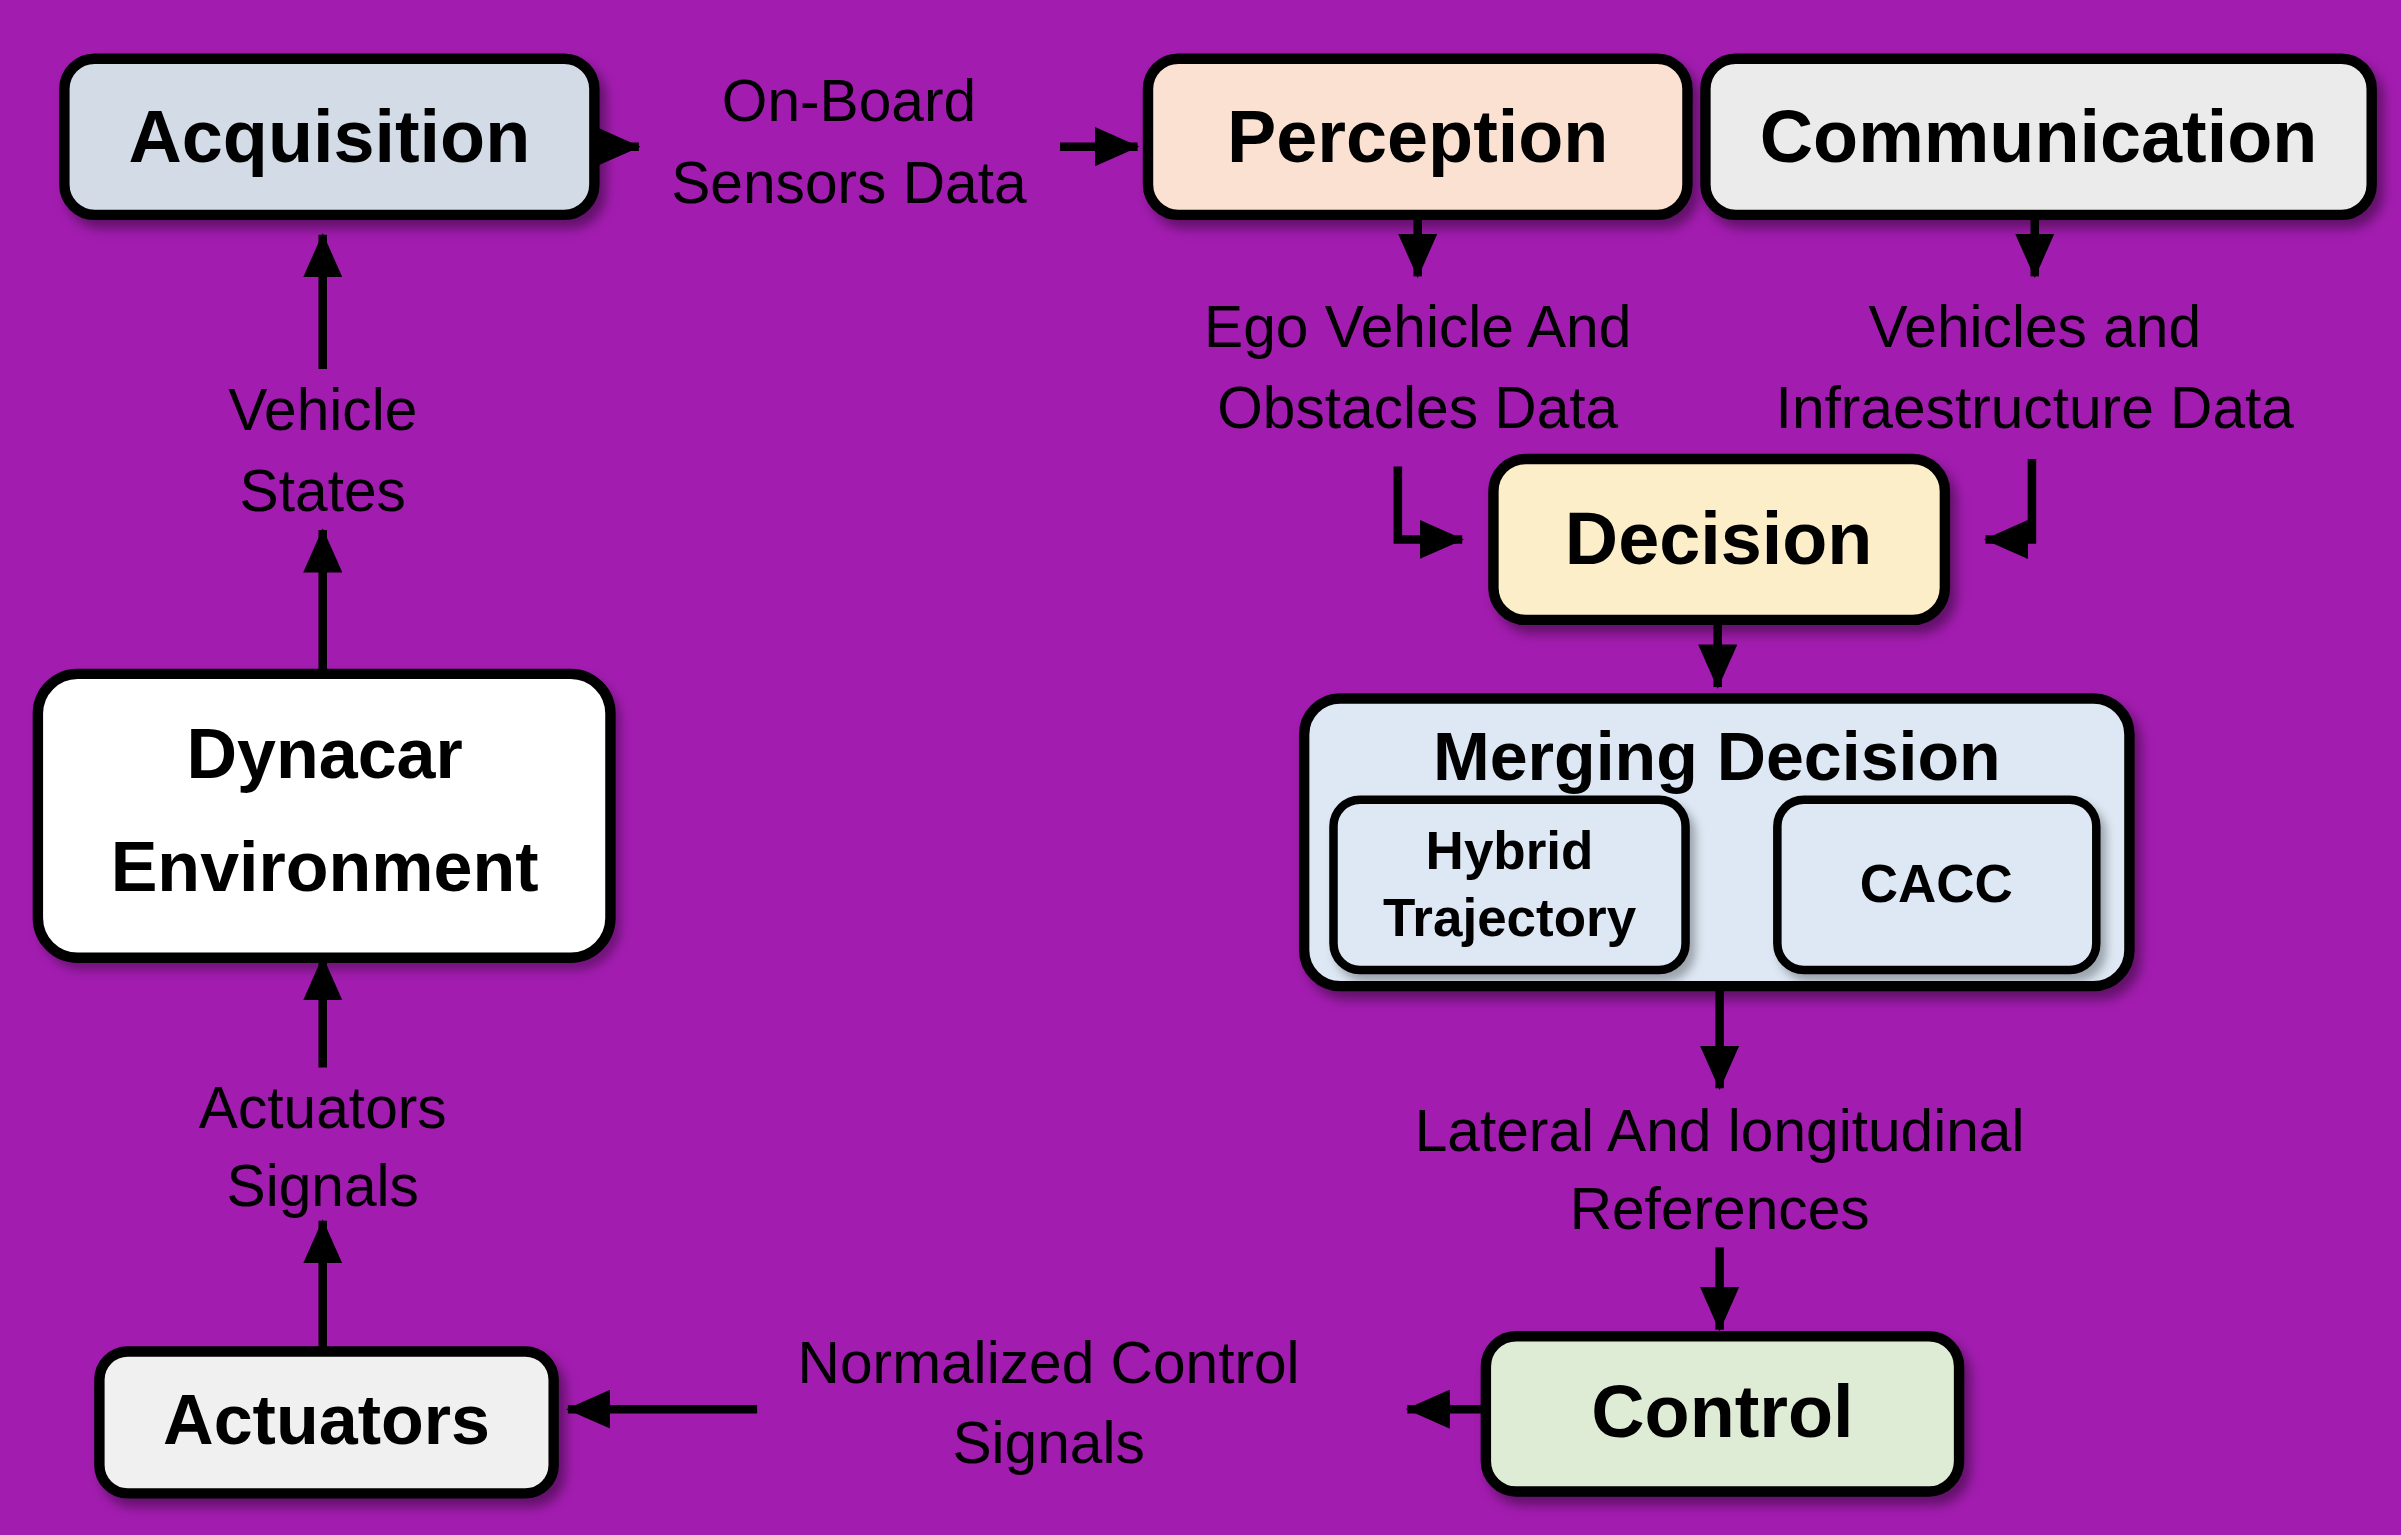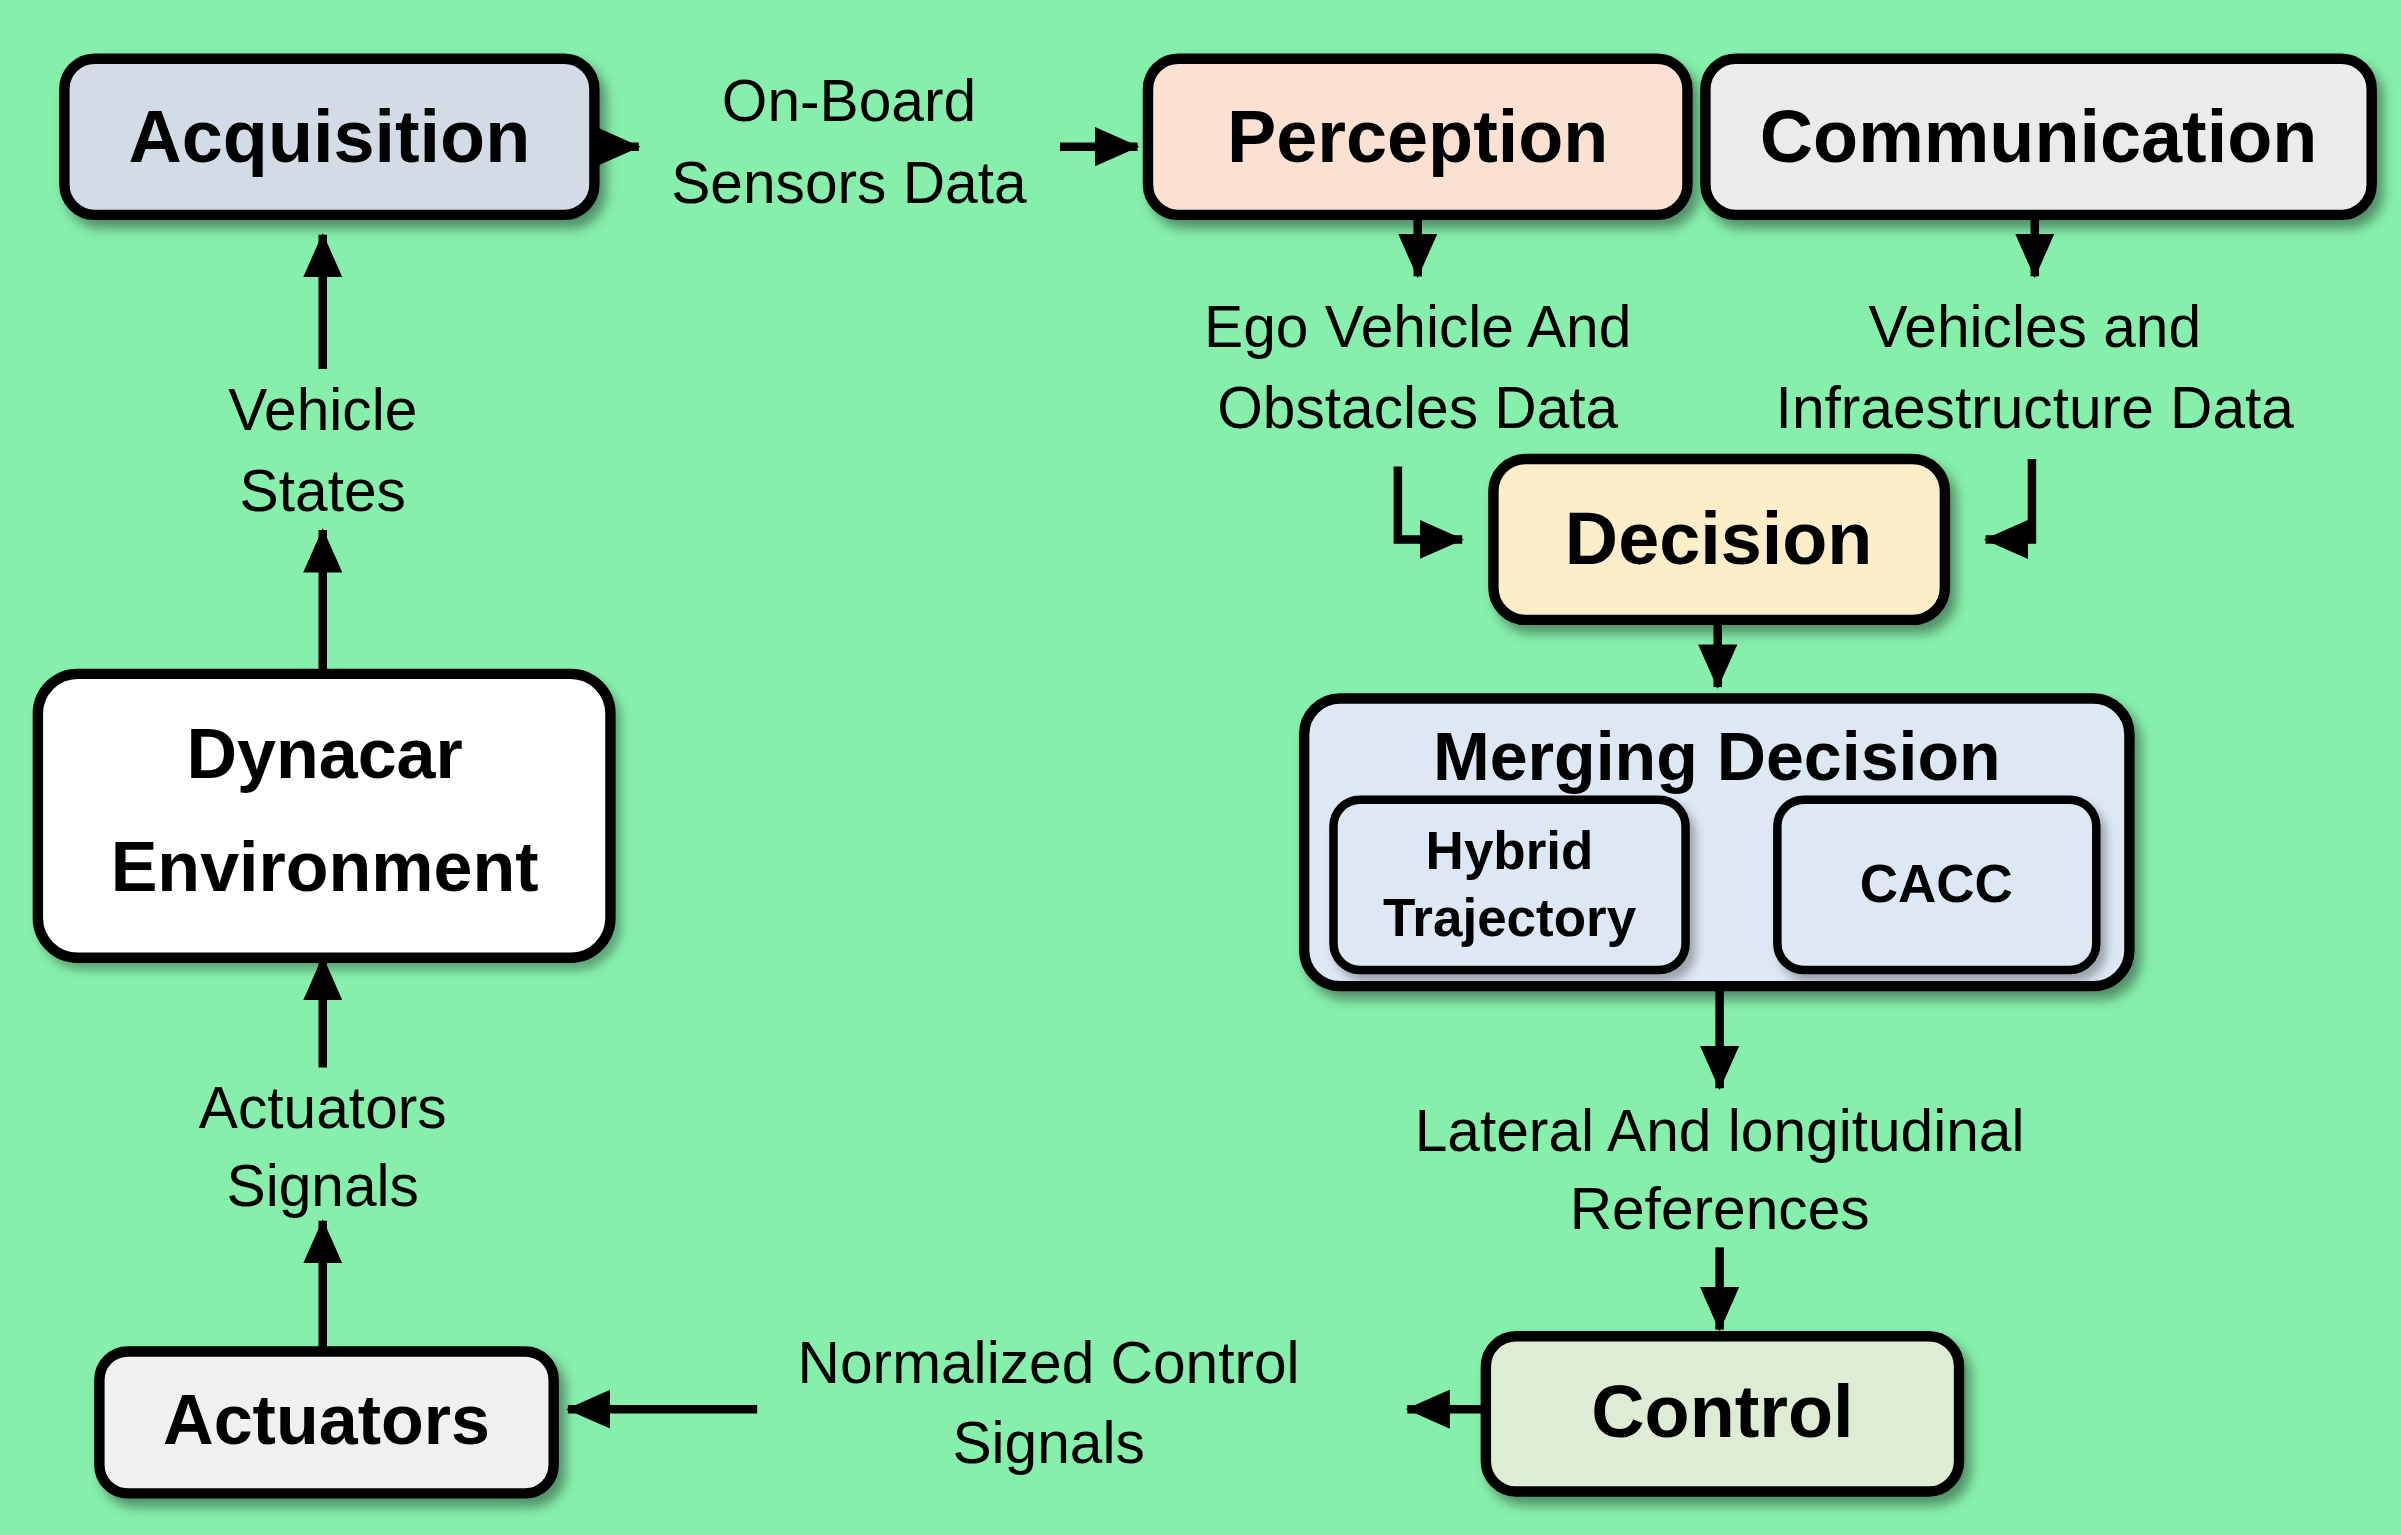--- a/index.html
+++ b/index.html
@@ -7,21 +7,21 @@
     padding: 0;
     background: #ffffff;
   }
   body {
     font-family: "Liberation Sans", sans-serif;
   }
   #diagram-root {
     position: relative;
     width: 2402px;
     height: 1536px;
-    background: #86efac;
+    background: #a21caf;
     overflow: hidden;
   }
   svg#flow-svg {
     position: absolute;
     left: 0;
     top: 0;
     width: 2402px;
     height: 1536px;
     display: block;
   }

